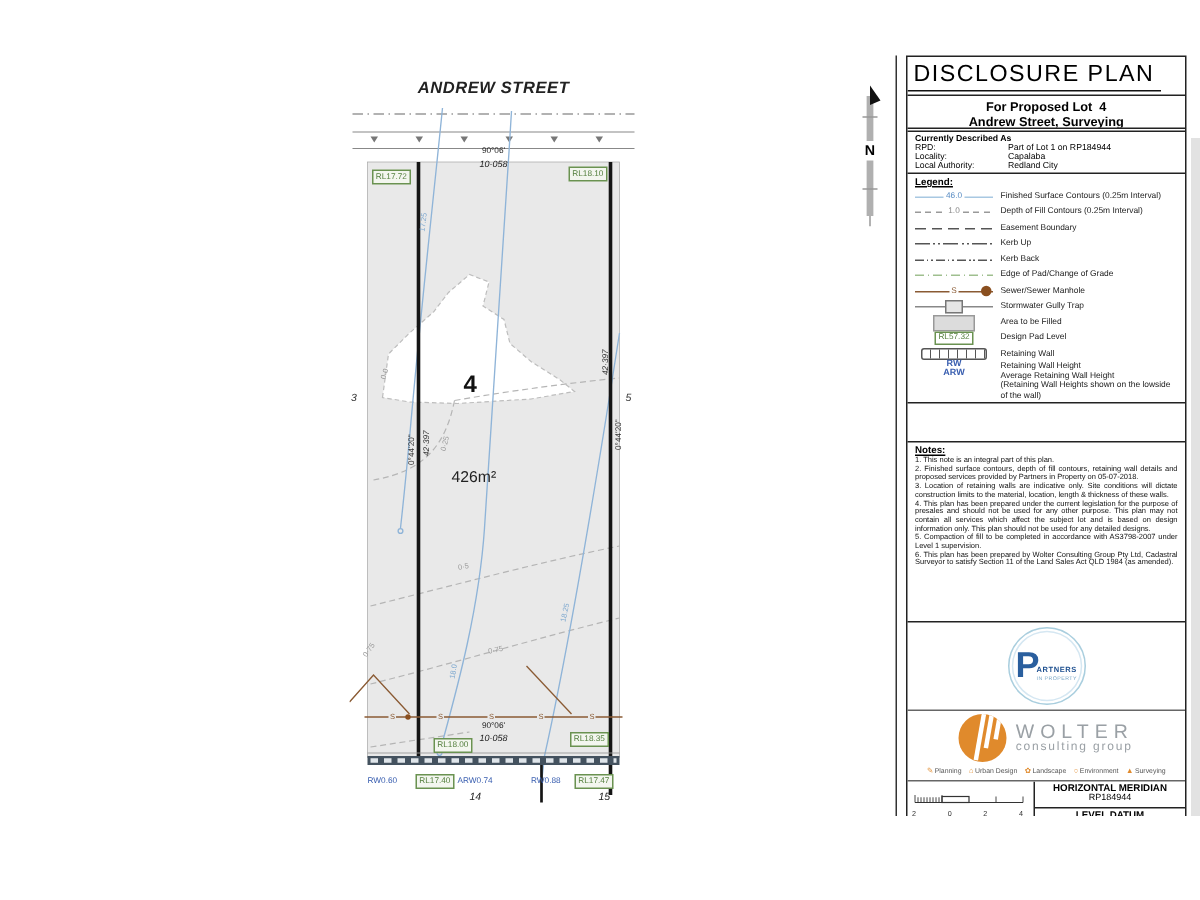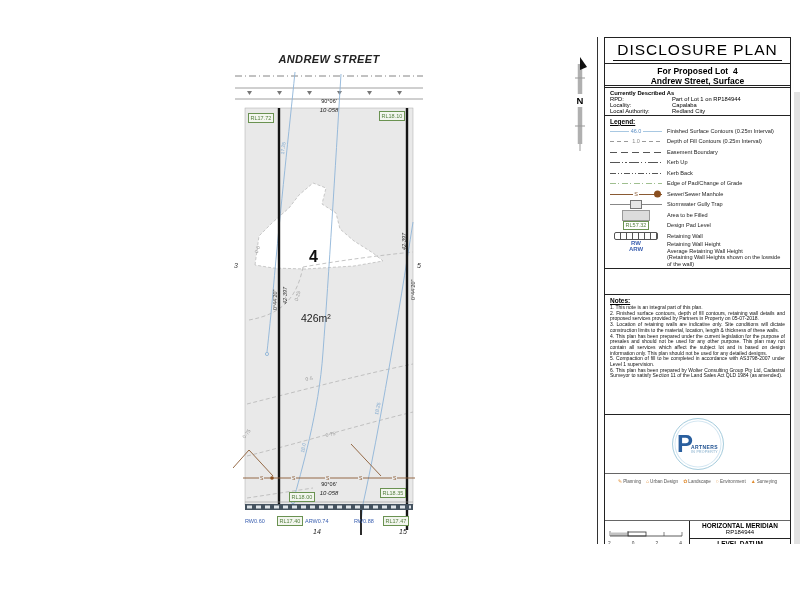--- a/index.html
+++ b/index.html
@@ -30,21 +30,21 @@
 
   
   .north{position:absolute;left:570px;top:56px;width:20px;height:95px;}
   .north .n-label{position:absolute;left:3px;top:38px;width:14px;height:13px;background:#fff;color:#000;font-weight:bold;font-size:9.5px;text-align:center;line-height:13px;}
 
   .foldline{position:absolute;left:597px;top:37px;width:1px;height:546px;background:#333;}
 
   
   .panel{position:absolute;left:604px;top:37px;width:187px;height:546px;border:1.2px solid #222;background:#fff;box-sizing:border-box;display:flex;flex-direction:column;}
   .sec{box-sizing:border-box;overflow:hidden;border-bottom:1px solid #222;}
-  .sec-title{height:26px;text-align:center;padding-top:3px;}
+  .sec-title{height:26px;text-align:left;padding-top:3px;}
   .sec-title .big{display:inline-block;font-size:15.5px;letter-spacing:1px;border-bottom:1.5px solid #111;padding:0 4px 1px;}
   .sec-sub{height:24px;text-align:center;padding-top:2px;border-bottom:3px double #222;font-weight:bold;}
   .sub1{font-size:8.5px;white-space:pre;}
   .sub2{font-size:8.5px;}
   .sec-desc{height:28px;padding:2px 5px;font-size:5.8px;}
   .desc-h{font-weight:bold;}
   .desc-row{display:flex;}
   .desc-row .dl{width:62px;flex:0 0 62px;}
   .sec-legend{height:154px;padding:2px 5px;}
   .lg-h{font-size:6.5px;font-weight:bold;text-decoration:underline;margin-bottom:1px;}
@@ -229,21 +229,21 @@
   <div class="foldline"></div>
 
   <div class="panel">
 
     <div class="sec sec-title">
       <span class="big">DISCLOSURE PLAN</span>
     </div>
 
     <div class="sec sec-sub">
       <div class="sub1">For Proposed Lot  4</div>
-      <div class="sub2">Andrew Street, Surface</div>
+      <div class="sub2">Andrew Street, Surveying</div>
     </div>
 
     <div class="sec sec-desc">
       <div class="desc-h">Currently Described As</div>
 
         <div class="desc-row">
           <span class="dl">RPD:</span>
           <span class="dv">Part of Lot 1 on RP184944</span>
         </div>
 
@@ -371,20 +371,31 @@
       <div class="pp-circle">
         <span class="pp-p">P</span>
         <span class="pp-txt">
           <span class="pp-1">ARTNERS</span>
           <span class="pp-2">IN PROPERTY</span>
         </span>
       </div>
     </div>
 
     <div class="sec sec-wolter">
+      <div class="wl-row">
+        <span class="wl-logo">
+            <i></i>
+            <i></i>
+            <i></i>
+          </span>
+        <span>
+          <div class="wl-name">WOLTER</div>
+          <div class="wl-tag">consulting group</div>
+        </span>
+      </div>
       <div class="wl-svcs">
 
           <span class="svc">
             <span class="svc-ico">✎</span>
             <span>Planning</span>
           </span>
 
           <span class="svc">
             <span class="svc-ico">⌂</span>
             <span>Urban Design</span>

